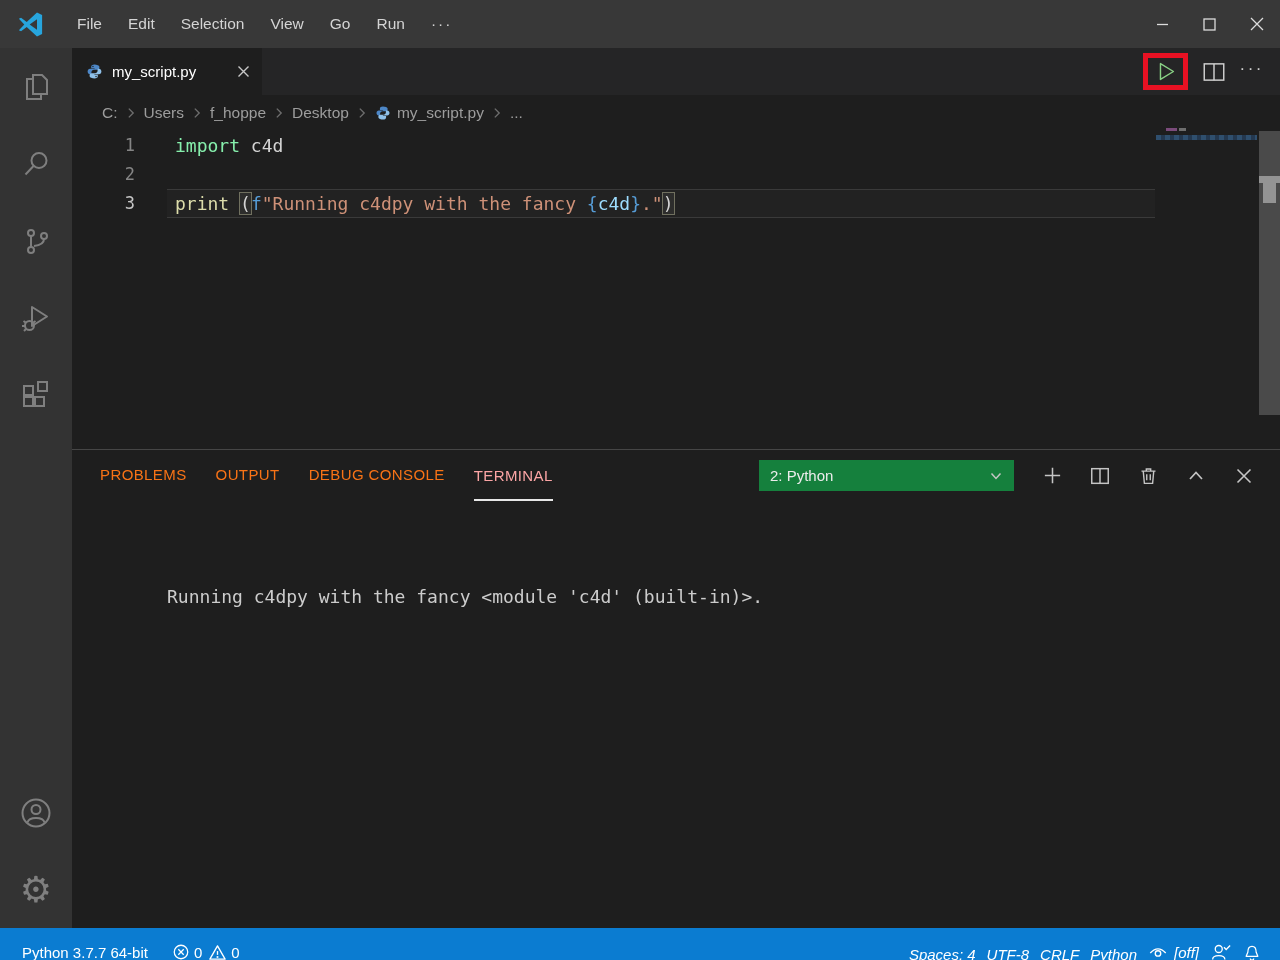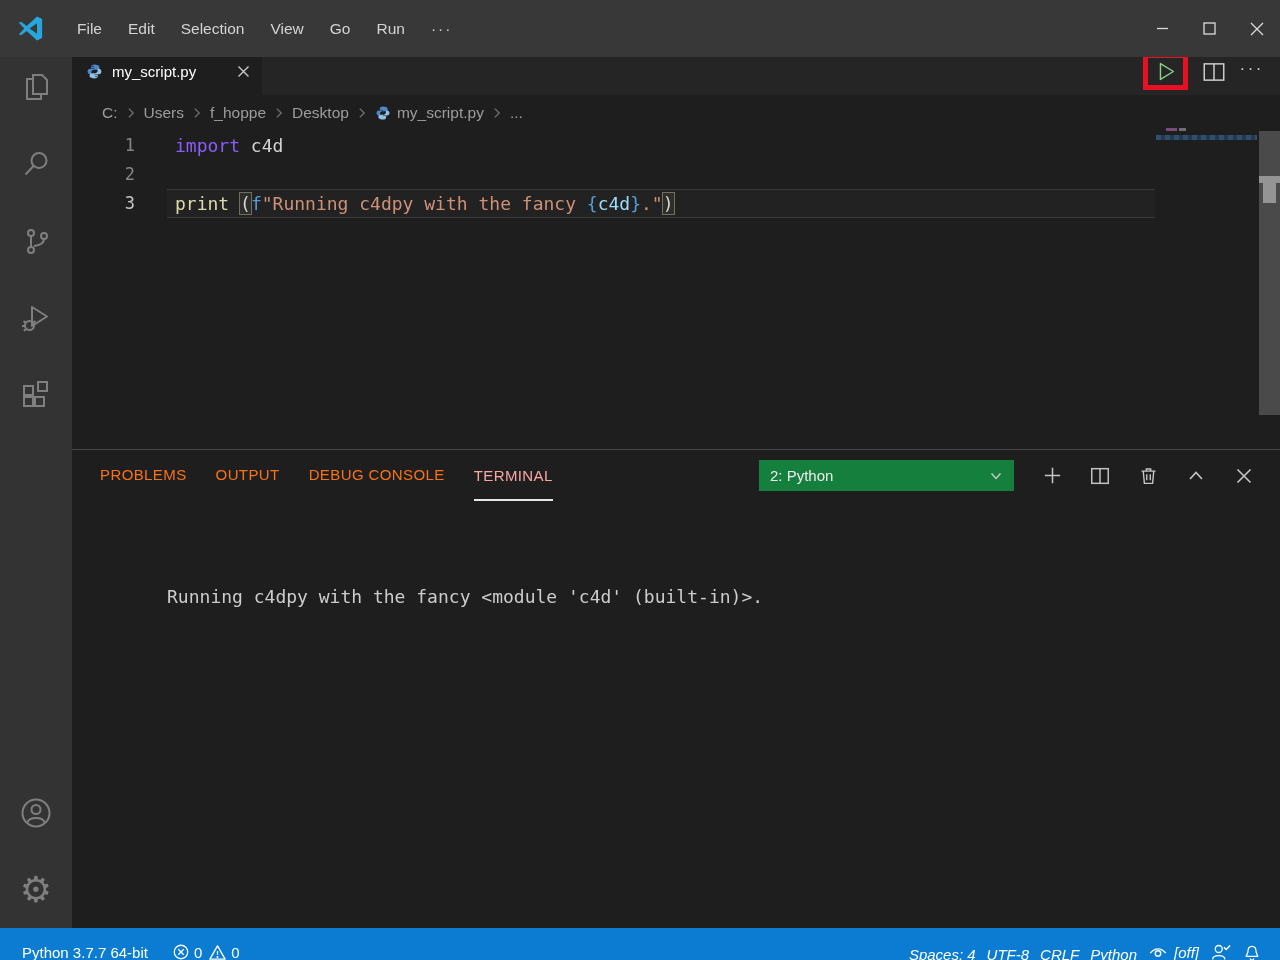--- a/index.html
+++ b/index.html
@@ -1,21 +1,21 @@
 <!DOCTYPE html>
 <html><head>
 <meta charset="utf-8">
 <style>
   * { margin:0; padding:0; box-sizing:border-box; }
   html,body { width:1280px; height:960px; overflow:hidden; background:#1e1e1e;
               font-family:"Liberation Sans", sans-serif; }
   .app { position:relative; width:1280px; height:960px; }
 
   
-  .titlebar { position:absolute; top:0; left:0; right:0; height:57px; background:#383838;
+  .titlebar { position:absolute; top:0; left:0; right:0; height:48px; background:#383838;
               display:flex; align-items:center; z-index:5; }
   .vscode-logo { width:27px; height:27px; margin:0 20px 0 17px; flex:none; }
   .menu-item { padding:0 13px; height:48px; line-height:48px; font-size:15.5px; color:#d4d4d4; cursor:default; }
   .menu-item.more { letter-spacing:2px; }
   .win-controls { margin-left:auto; display:flex; height:48px; }
   .win-btn { width:47px; height:48px; display:flex; align-items:center; justify-content:center; color:#dcdcdc; }
 
   
   .activitybar { position:absolute; left:0; top:48px; width:72px; bottom:32px; background:#333333;
                  display:flex; flex-direction:column; align-items:center; }
@@ -43,21 +43,21 @@
 
   
   .code { position:absolute; left:72px; top:131px; right:0; height:318px; background:#1e1e1e;
           font-family:"DejaVu Sans Mono", monospace; font-size:18px; }
   .code-line { position:relative; height:29px; line-height:29px; display:flex; white-space:pre; }
   .gutter { width:63px; flex:none; text-align:right; color:#858585; font-size:17px; z-index:2; }
   .gutter.active { color:#c6c6c6; }
   .line-content { margin-left:40px; z-index:2; }
   .current-line-bg { position:absolute; left:95px; right:125px; top:0; bottom:0; background:rgba(255,255,255,0.02);
                      border-top:1px solid #3a3a3a; border-bottom:1px solid #3a3a3a; z-index:1; }
-  .tok-kw { color:#8b5cf6; }
+  .tok-kw { color:#86efac; }
   .tok-fn { color:#dcdcaa; }
   .tok-plain { color:#d4d4d4; }
   .tok-f { color:#569cd6; }
   .tok-str { color:#ce9178; }
   .tok-brace { color:#569cd6; }
   .tok-var { color:#9cdcfe; }
   .tok-bracket { color:#d4d4d4; border:1px solid #70705f; background:rgba(130,130,120,0.12); margin:0 -1px; }
 
   .minimap { position:absolute; left:1083px; top:-3px; width:104px; height:60px; }
   .mm-mark { position:absolute; }

